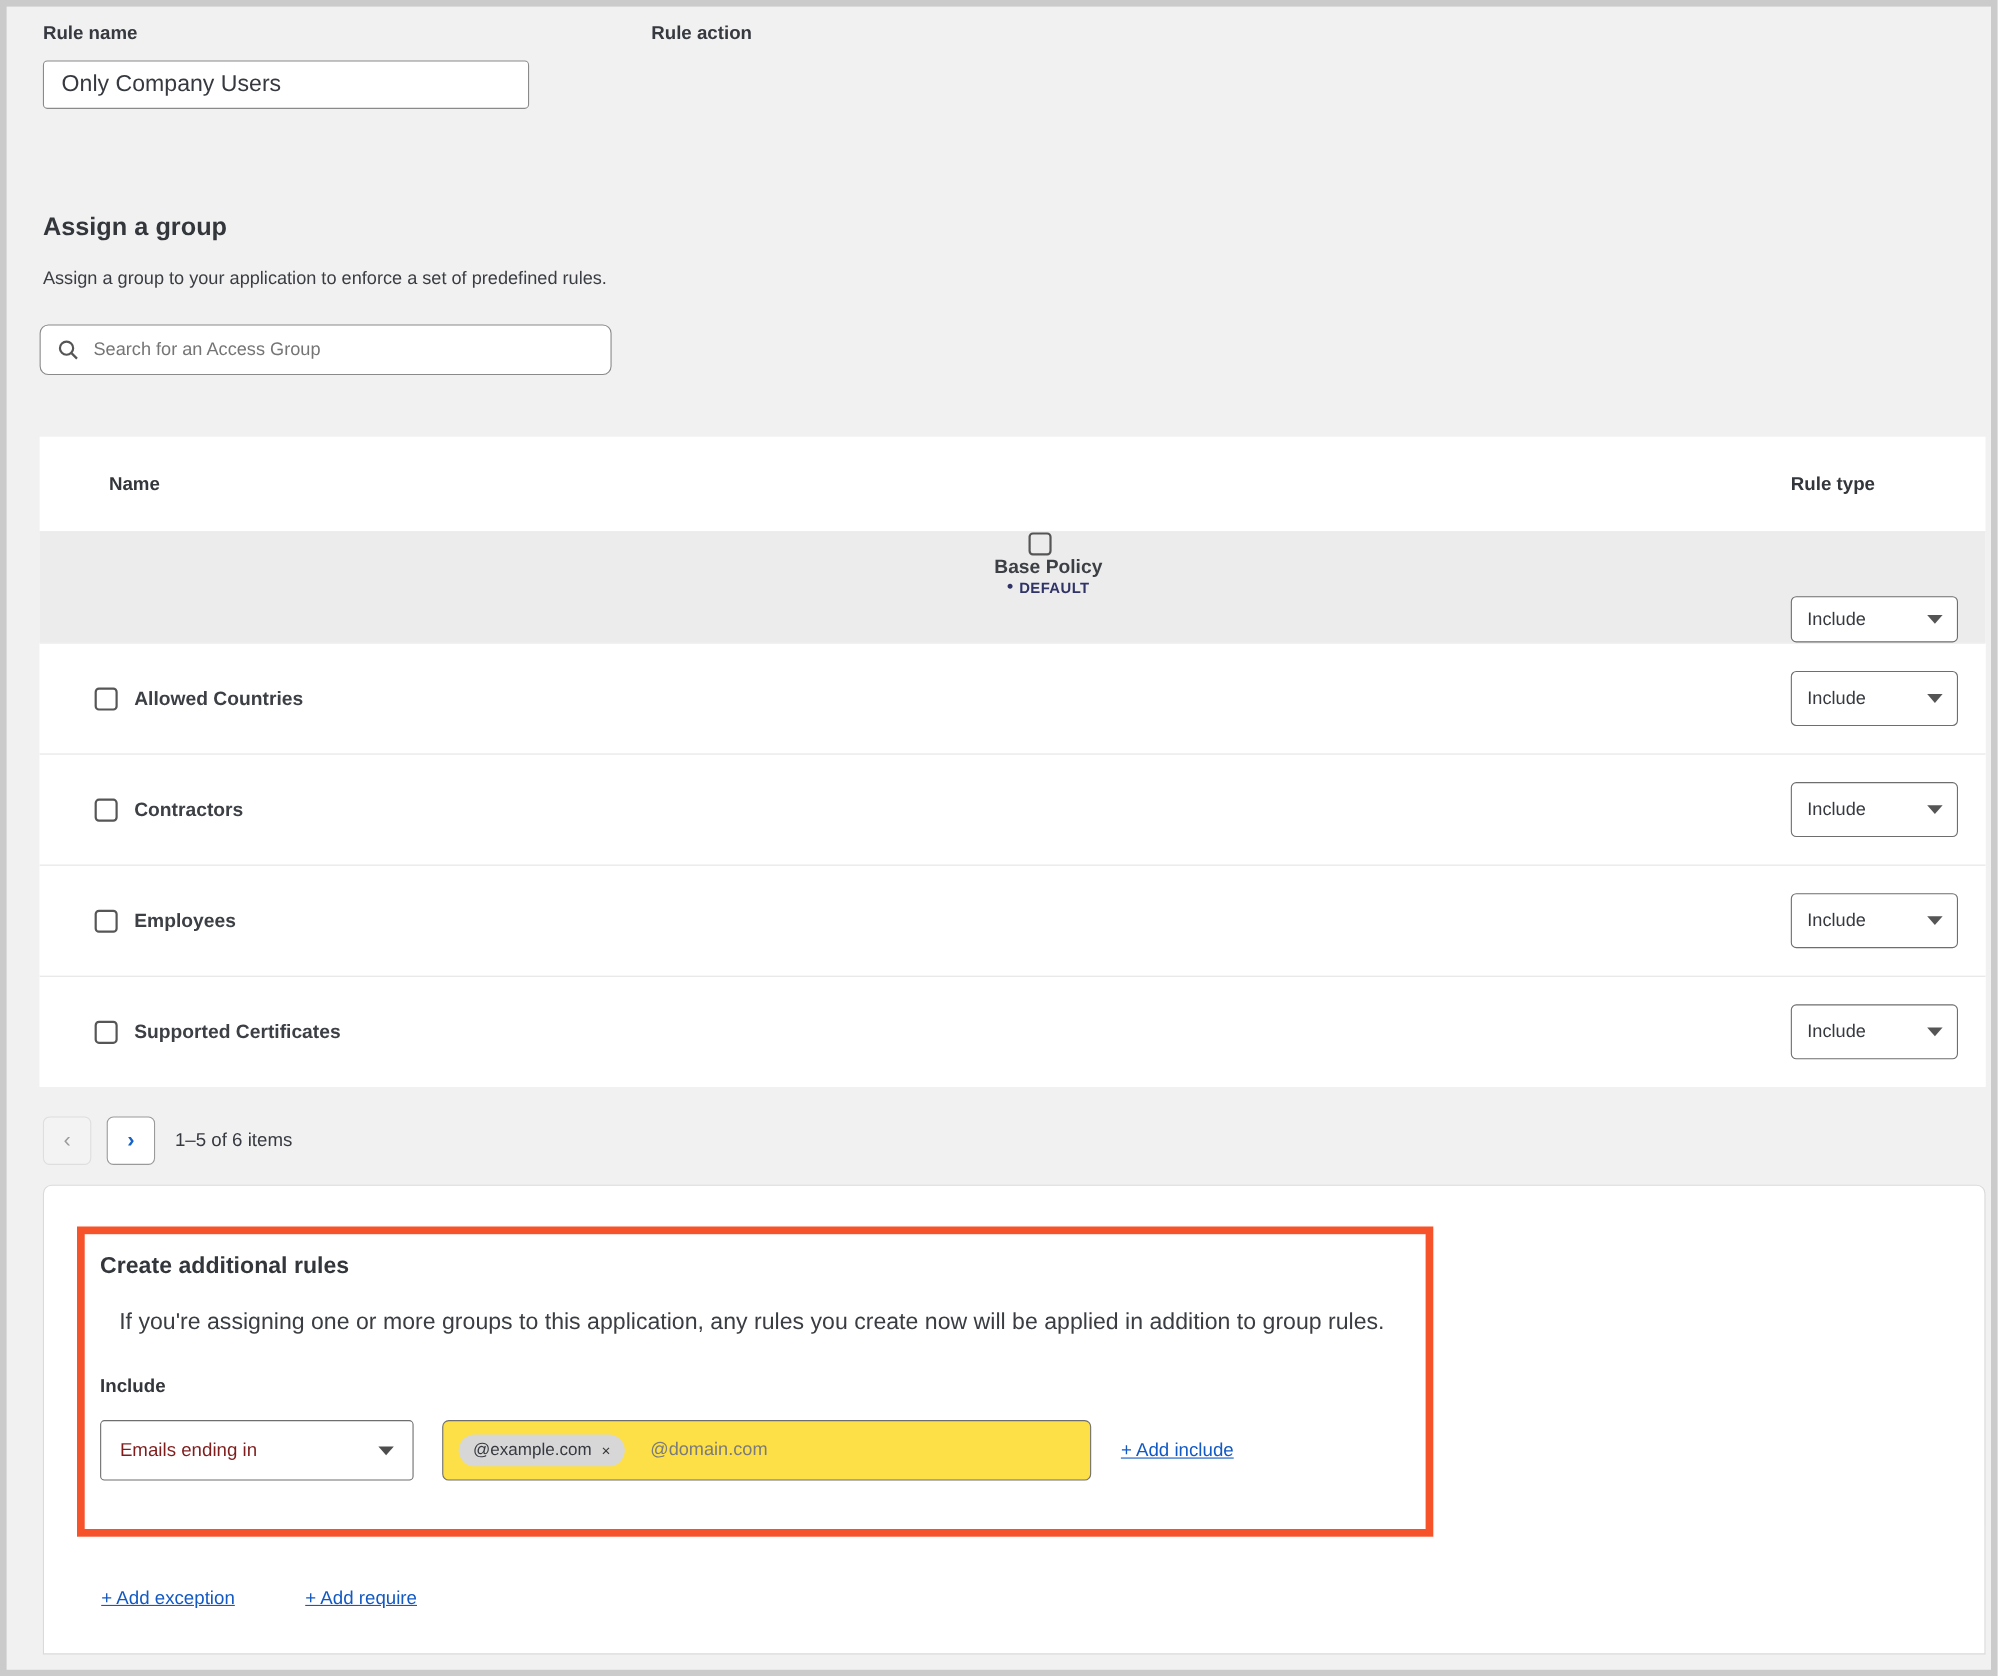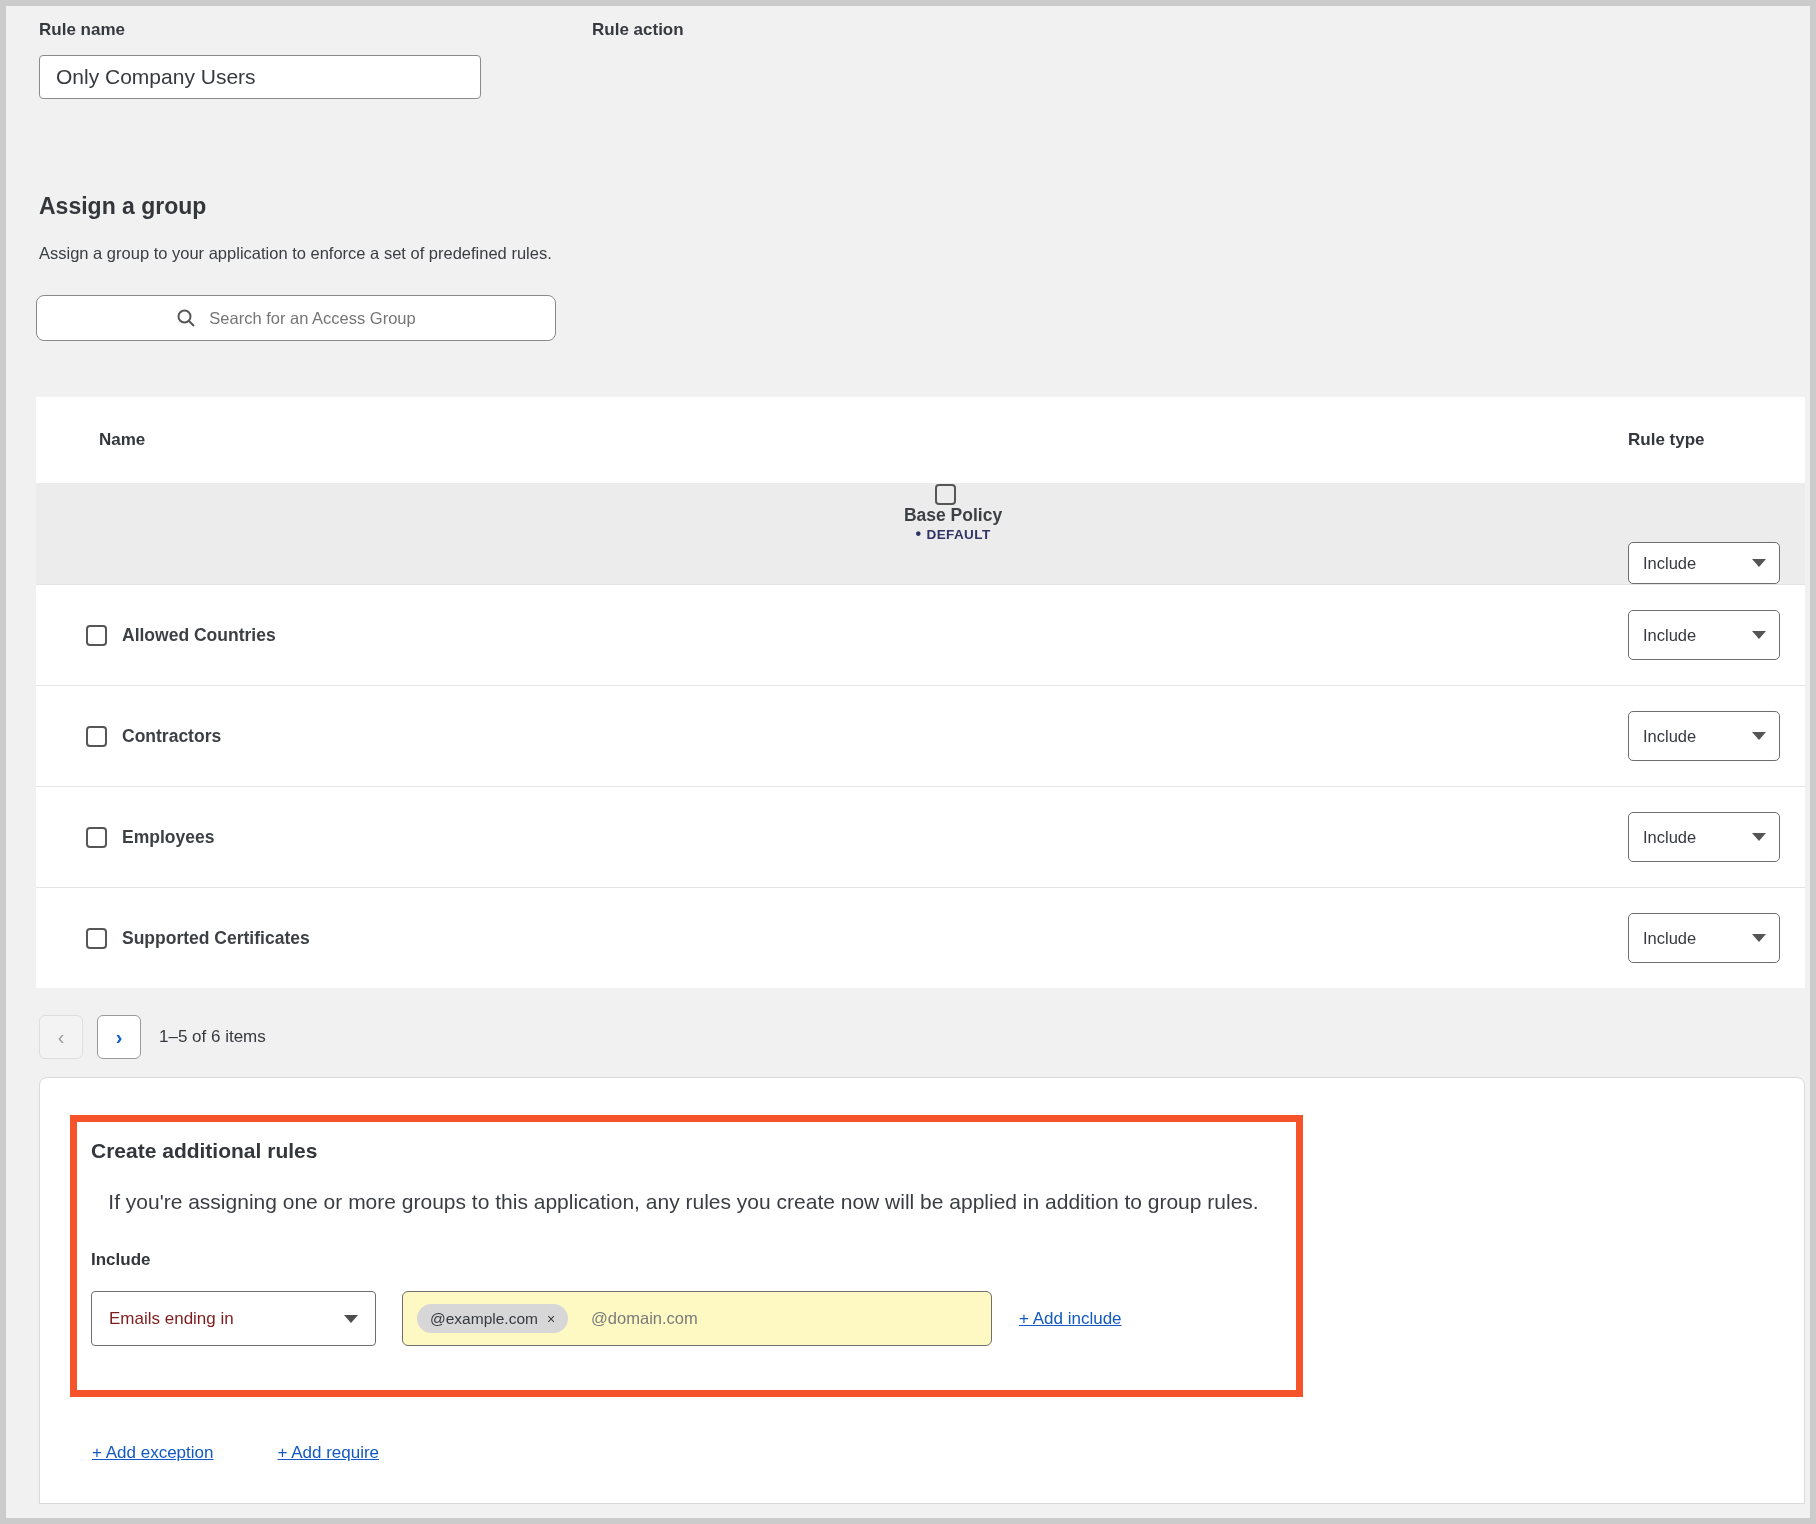--- a/index.html
+++ b/index.html
@@ -23,21 +23,21 @@
     width:0; height:0; border-left:7px solid transparent; border-right:7px solid transparent;
     border-top:8px solid #4d4d4d;
   }
 
   
   .assign-heading { margin:94px 0 0 33px; font-size:23px; font-weight:bold; color:#33363b; }
   .assign-desc   { margin:24px 0 0 33px; font-size:16.5px; color:#3a3d42; }
   .search-box {
     margin:32px 0 0 30px; width:520px; height:46px; background:#fff;
     border:1.5px solid #8a8a8a; border-radius:8px;
-    display:flex; align-items:center; padding:0 15px; gap:13px;justify-content:center;
+    display:flex; align-items:center; padding:0 15px; gap:13px;
   }
   .search-placeholder { font-size:16.5px; color:#757575; }
 
   
   .group-table { margin:56px 5px 0 30px; background:#fff; }
   .table-header {
     height:86px; display:flex; align-items:center; padding-left:63px;
     font-weight:bold; font-size:17px; color:#33363b;
   }
   .col-rule-type { margin-left:auto; width:152px; margin-right:25px; }
@@ -83,21 +83,21 @@
   .card-heading { font-size:21px; font-weight:bold; color:#33363b; }
   .card-desc { margin-top:27px; font-size:21px; color:#3a3d42;text-align:center; }
   .include-label { margin-top:36px; font-size:17px; font-weight:bold; color:#33363b; }
   .controls-row { margin-top:21px; display:flex; align-items:center; }
   .small-select {
     width:285px; height:55px; background:#fff; border:1.5px solid #6e6e6e; border-radius:4px;
     display:flex; align-items:center; justify-content:space-between; padding:0 17px;
     font-size:17px; color:#7f1d1d; flex:0 0 auto;
   }
   .tag-input {
-    margin-left:26px; width:590px; height:55px; background:#fef9c3; border:1.5px solid #6e6e6e;
+    margin-left:26px; width:590px; height:55px; background:#fde047; border:1.5px solid #6e6e6e;
     border-radius:6px; display:flex; align-items:center; padding:0 14px; flex:0 0 auto;
   }
   .chip {
     background:#d7d7d7; border-radius:15px; height:29px; display:flex; align-items:center;
     padding:0 13px; gap:9px; font-size:15.5px; color:#36393f; flex:0 0 auto;
   }
   .chip-x { font-size:14px; color:#3a3a3a; cursor:default; }
   .tag-placeholder { margin-left:23px; font-size:16.5px; color:#7b7b7b; }
   .footer-links { margin:46px 0 0 52px; display:flex; gap:64px; }
   .inline-link-wrap { margin-left:27px; }

